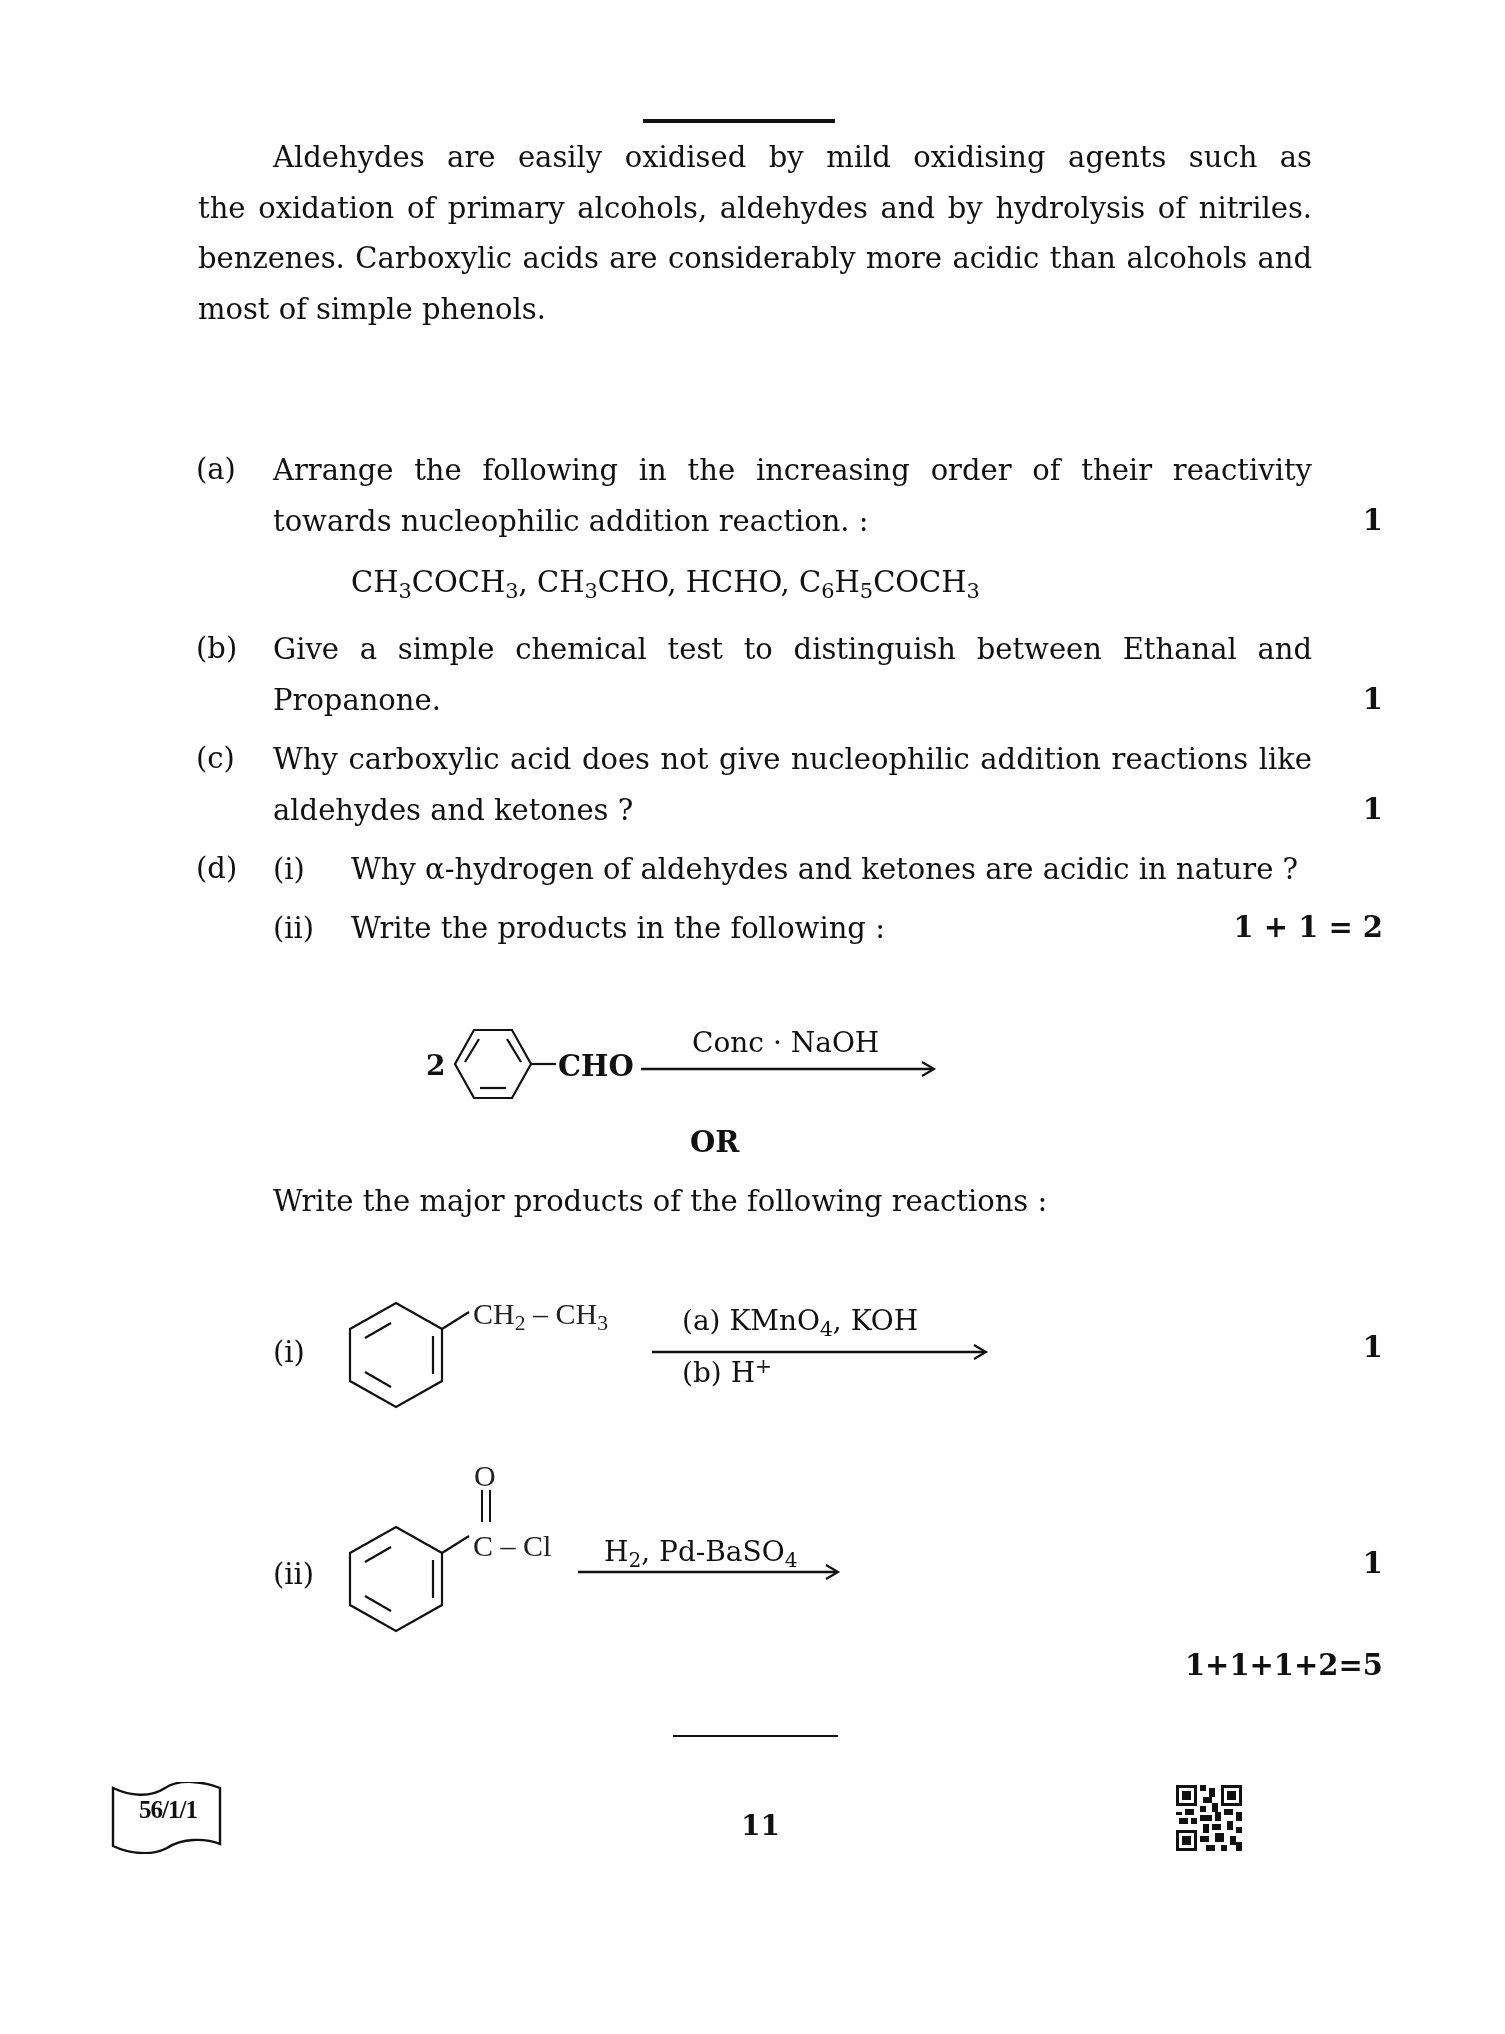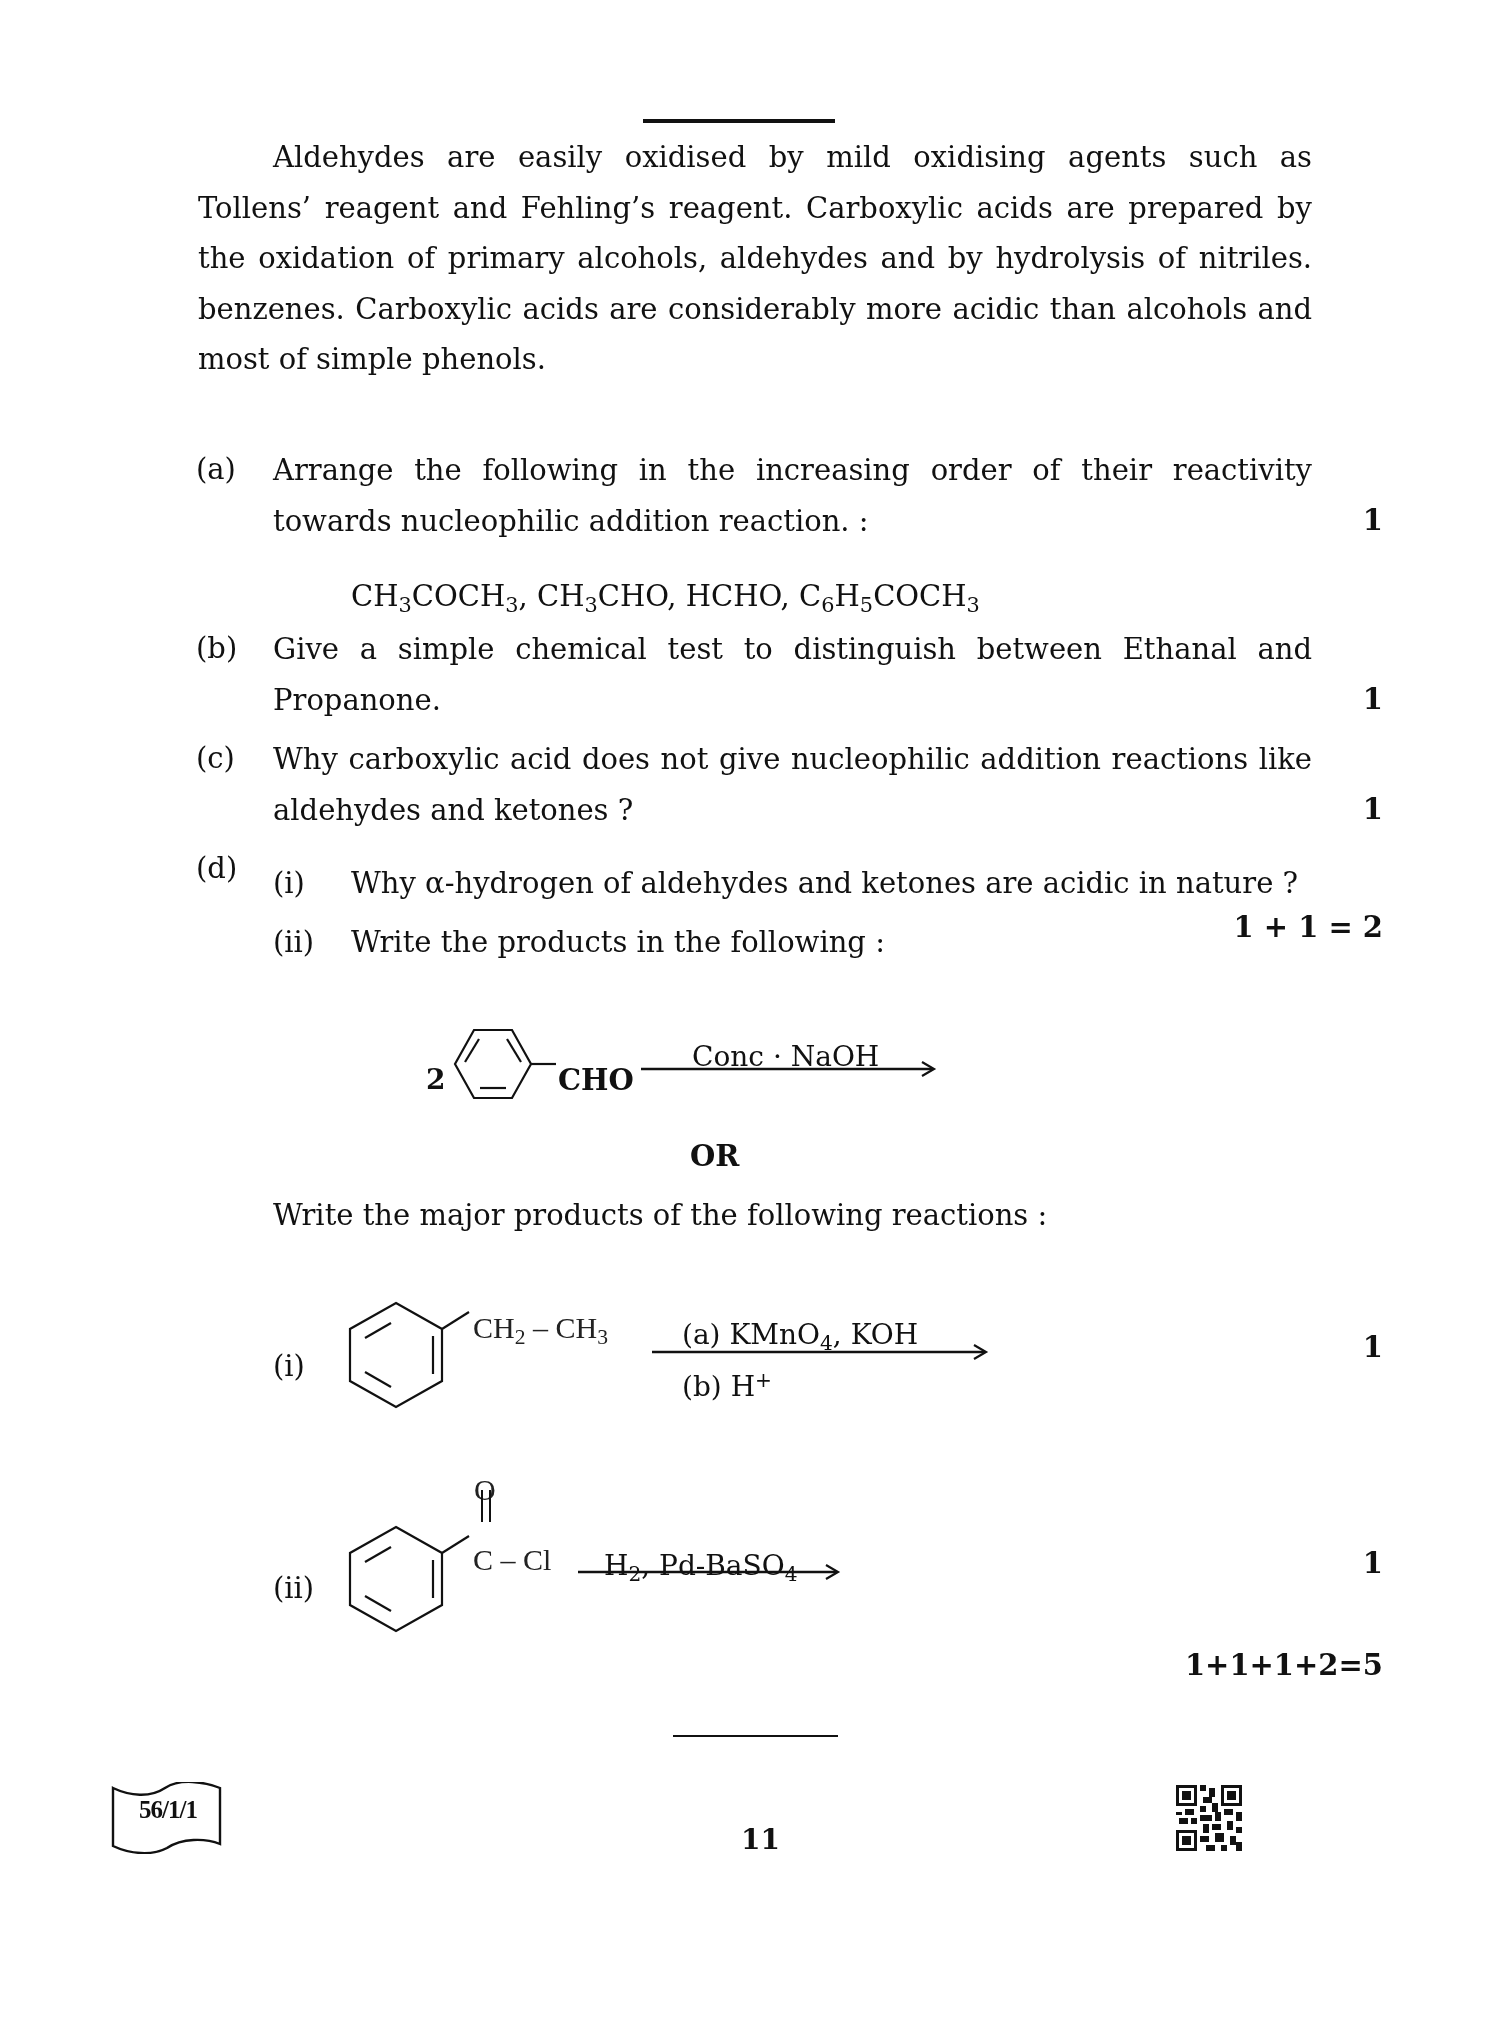--- a/index.html
+++ b/index.html
@@ -4,21 +4,21 @@
 <style>
   html, body { margin: 0; padding: 0; background: #ffffff; }
   body {
     width: 1505px; height: 2034px; position: relative; overflow: hidden;
     font-family: "DejaVu Serif", "Liberation Serif", serif;
     color: #111111;
   }
   .abs { position: absolute; }
   .rule { position: absolute; background: #111; }
   .txt {
-    position: absolute; font-size: 29px; line-height: 51px; white-space: nowrap; margin-top: 14px;
+    position: absolute; font-size: 29px; line-height: 51px; white-space: nowrap;
   }
   .para {
     position: absolute; left: 198px; width: 1114px; top: 132px;
     font-size: 29px; line-height: 50.6px; text-align: justify;
   }
   .para .line { display: block; text-align: justify; text-align-last: justify; height: 50.6px; }
   .para .line.last { text-align-last: left; }
   .para .line.first { text-indent: 75px; }
   .qlabel { position: absolute; left: 196px; font-size: 29px; }
   .qtext {
@@ -34,21 +34,20 @@
   .badge-text { position: absolute; left: 118px; top: 1796px; width: 100px; text-align: center;
     font-size: 25px; font-weight: bold; font-family: "Liberation Serif", serif; letter-spacing: -1px; }
 </style>
 </head>
 <body>
 
 <div class="rule" style="left:643px; top:119px; width:192px; height:4px;"></div>
 
 <div class="para">
   <span class="line first">Aldehydes are easily oxidised by mild oxidising agents such as</span>
-  <span class="line">Tollens’ reagent and Fehling’s reagent. Carboxylic acids are prepared by</span>
   <span class="line">the oxidation of primary alcohols, aldehydes and by hydrolysis of nitriles.</span>
   <span class="line">benzenes. Carboxylic acids are considerably more acidic than alcohols and</span>
   <span class="line last">most of simple phenols.</span>
 </div>
 
 <span class="qlabel" style="top:452px;">(a)</span>
 <div class="qtext" style="top:445px;">
   <span class="line">Arrange the following in the increasing order of their reactivity</span>
   <span class="line last">towards nucleophilic addition reaction. :</span>
 </div>

